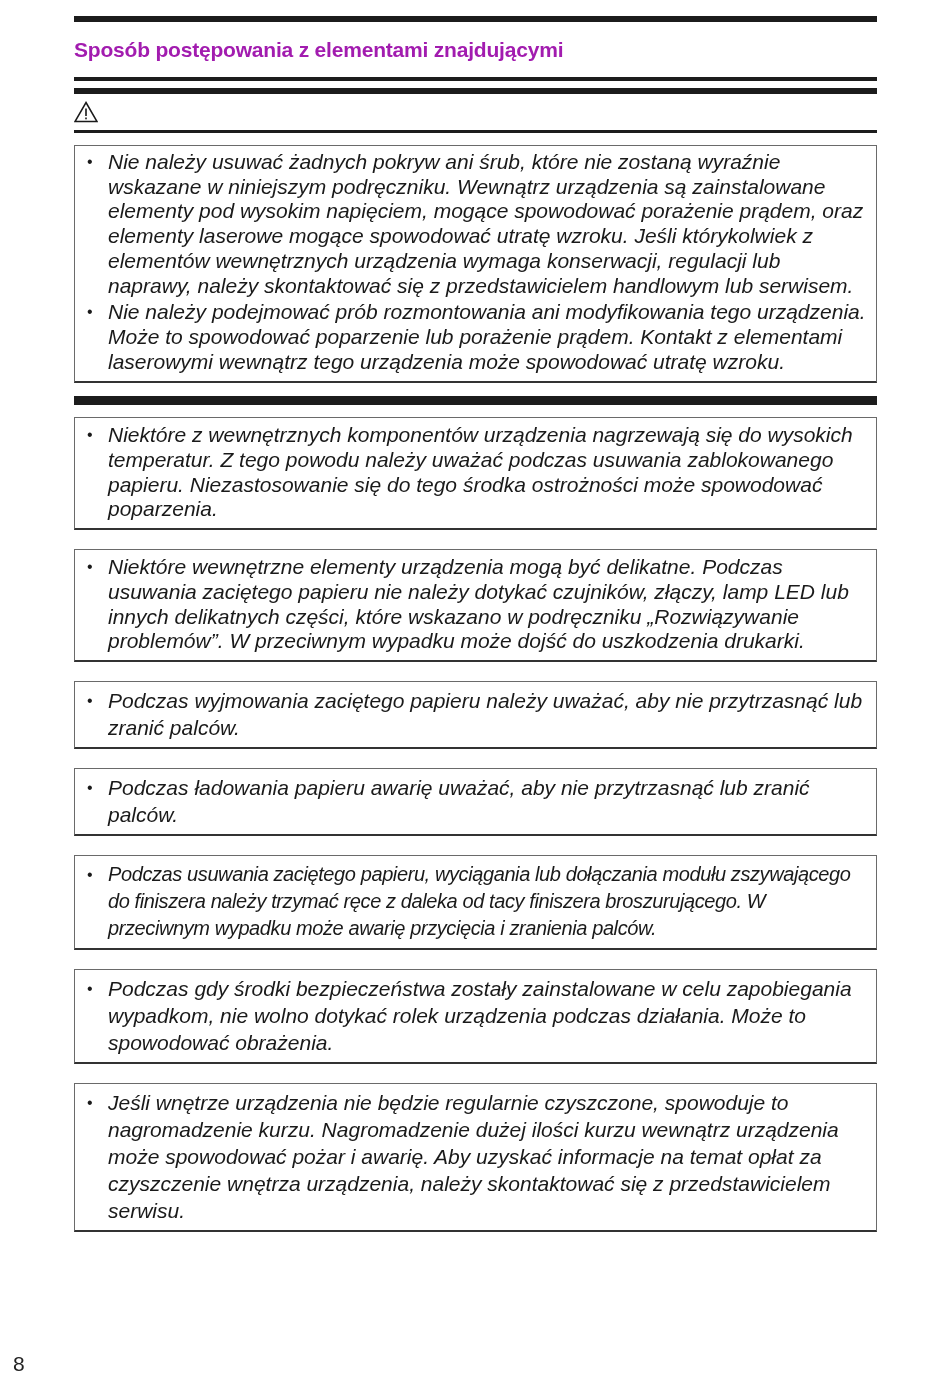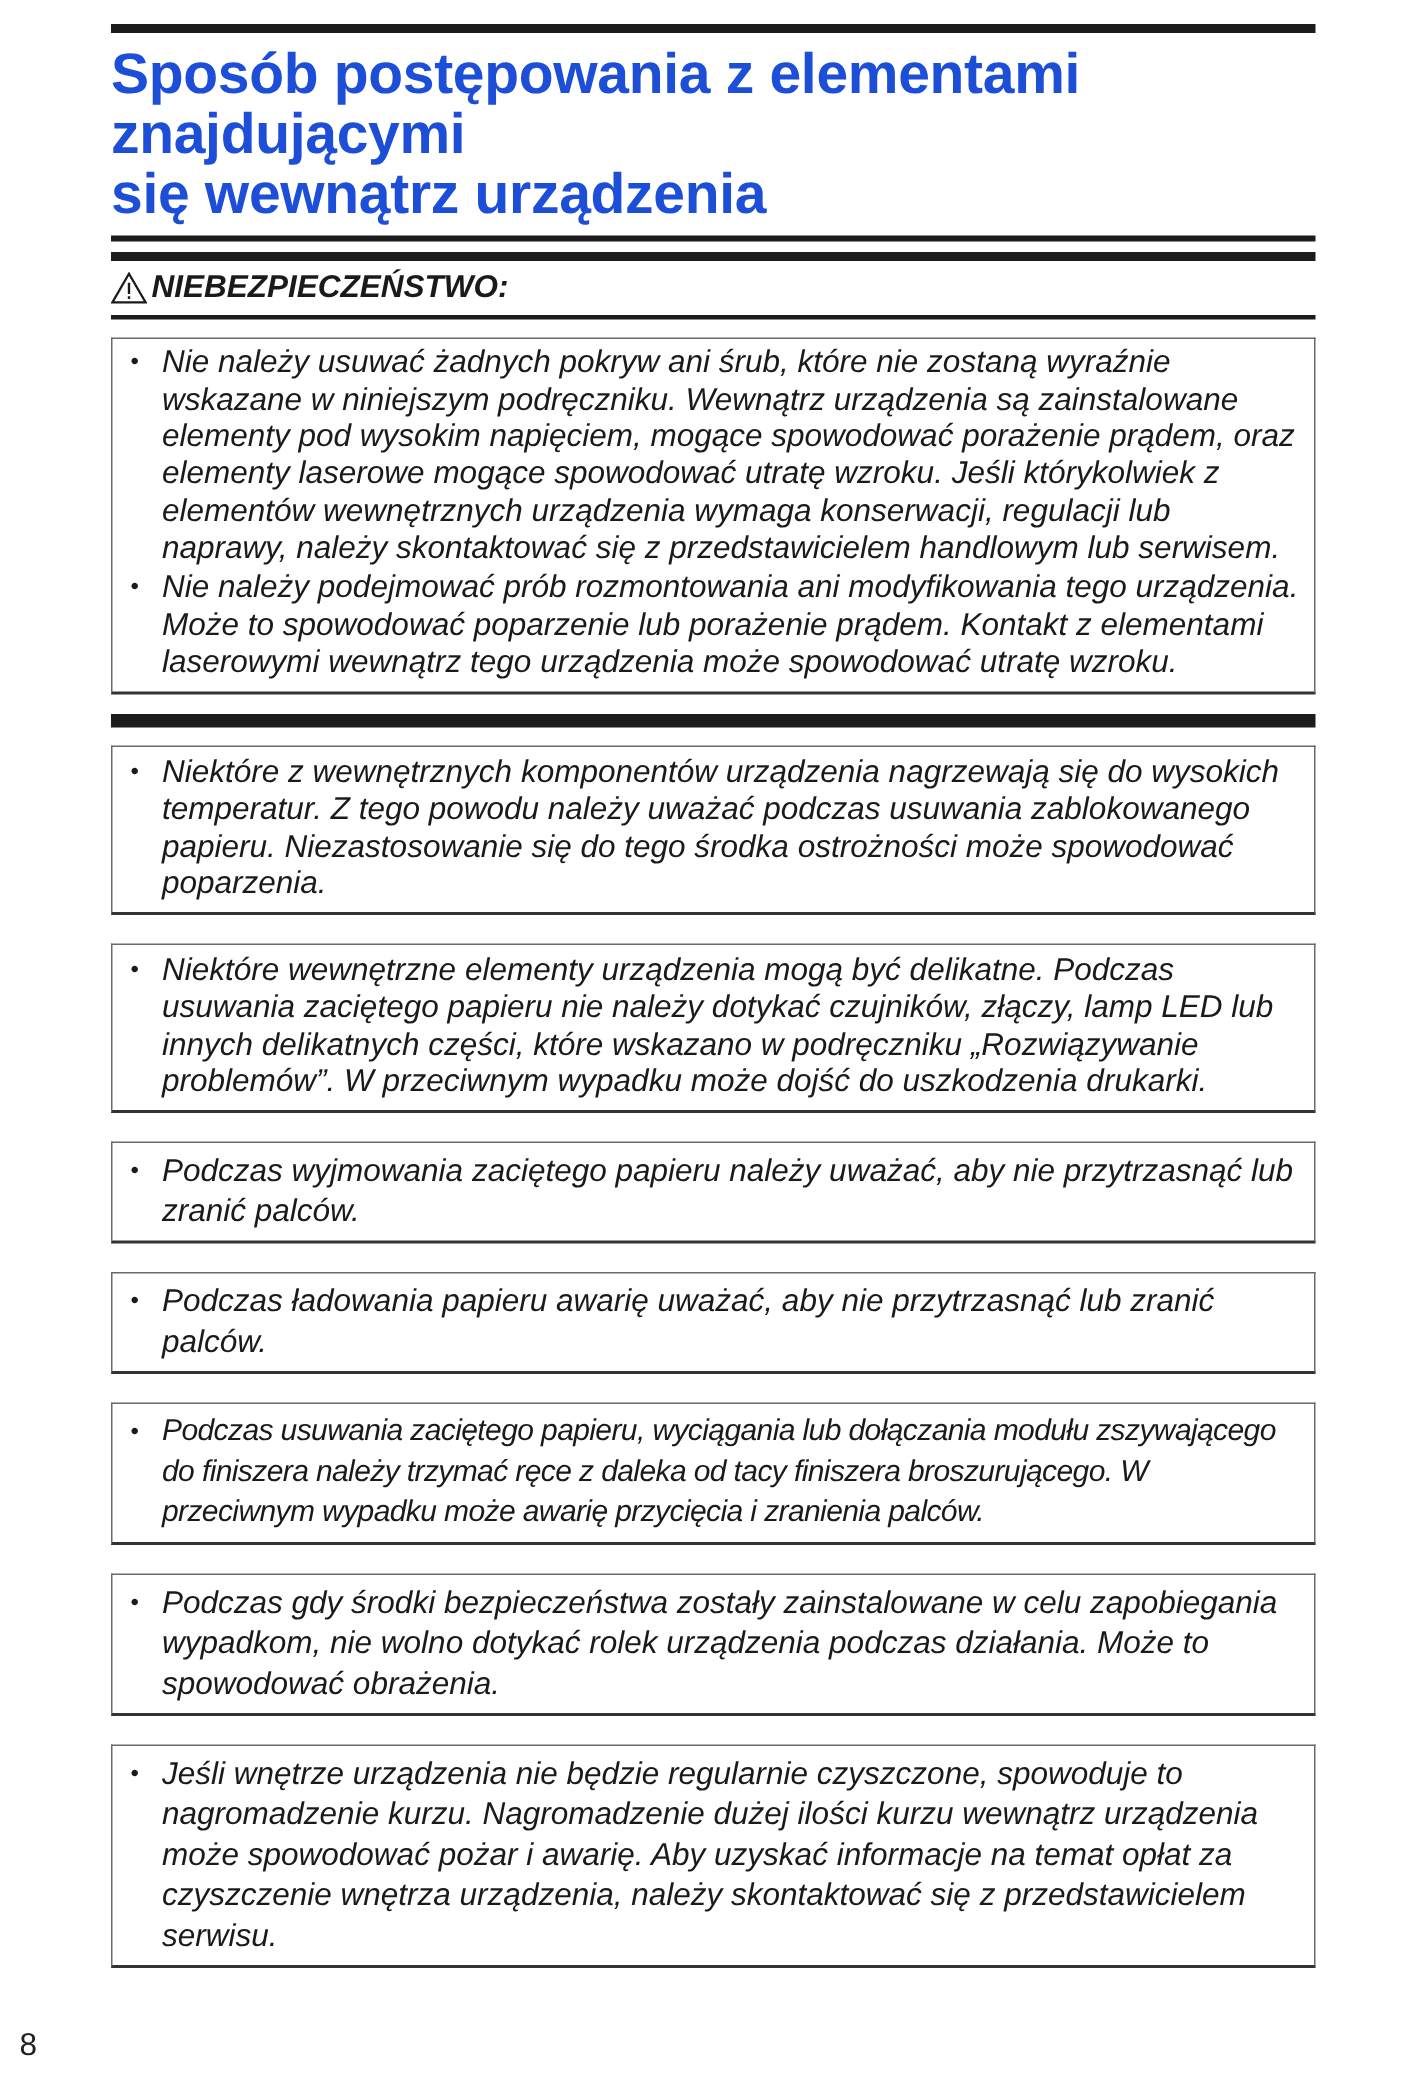--- a/index.html
+++ b/index.html
@@ -2,50 +2,48 @@
 <html><head>
 <meta charset="utf-8">
 <style>
   html, body { margin:0; padding:0; background:#ffffff; }
   body { width:950px; height:1383px; position:relative; overflow:hidden;
          font-family:"Liberation Sans", sans-serif; color:#1a1a1a; }
   .page { position:absolute; left:74px; top:0; width:803px; }
   .rule-thick { height:6px; background:#1c1c1c; }
   .rule-mid { height:4px; background:#1c1c1c; }
   .rule-thin { height:3px; background:#1c1c1c; }
-  .title { font-weight:bold; font-size:38px; line-height:40px; margin:8px 0 4px 0; color:#1d4ed8; letter-spacing:-0.2px; }
+  .title { font-weight:bold; font-size:21px; line-height:40px; margin:8px 0 4px 0; color:#a21caf; letter-spacing:-0.2px; }
   .heading { display:flex; align-items:center; height:36px; font-style:italic; font-weight:bold; font-size:21px; }
   .heading svg { width:24px; height:22px; margin-right:3px; }
   .box { border:1px solid #6a6a6a; border-bottom:2px solid #333; padding:5px 10px 6px 12px; background:#fff; }
   .item { display:flex; font-style:italic; font-size:21px; line-height:24.7px; }
   .item .bullet { width:21px; flex:0 0 21px; font-style:normal; font-size:16px; }
   .item.small { font-size:20px; line-height:27px; letter-spacing:-0.4px; }
   .item.wide { line-height:27px; }
   .pagenum { position:absolute; left:13px; top:1352px; font-size:21px; color:#222; }
 </style>
 </head>
 <body>
 
 <div class="page">
   <div style="height:16px"></div>
   <div class="rule-thick"></div>
   <div class="title">
     <div>Sposób postępowania z elementami znajdującymi</div>
-    <div>się wewnątrz urządzenia</div>
   </div>
   <div class="rule-mid" style="margin-top:7px"></div>
 
   <div class="rule-thick" style="margin-top:7px"></div>
   <div class="heading">
     <svg viewBox="0 0 24 22">
       <polygon points="12,1.5 23,20.5 1,20.5" fill="none" stroke="#1a1a1a" stroke-width="1.5"></polygon>
       <rect x="11.2" y="7.5" width="1.6" height="7.5" fill="#1a1a1a"></rect>
       <rect x="11.2" y="16.5" width="1.6" height="1.8" fill="#1a1a1a"></rect>
     </svg>
-    <span>NIEBEZPIECZEŃSTWO:</span>
   </div>
   <div class="rule-thin"></div>
   <div style="height:12px"></div>
   <div class="box" style="padding-top:4px;padding-bottom:7px">
     <div class="item">
       <span class="bullet">•</span>
       <span>Nie należy usuwać żadnych pokryw ani śrub, które nie zostaną wyraźnie wskazane w niniejszym podręczniku. Wewnątrz urządzenia są zainstalowane elementy pod wysokim napięciem, mogące spowodować porażenie prądem, oraz elementy laserowe mogące spowodować utratę wzroku. Jeśli którykolwiek z elementów wewnętrznych urządzenia wymaga konserwacji, regulacji lub naprawy, należy skontaktować się z przedstawicielem handlowym lub serwisem.</span>
     </div>
     <div class="item" style="margin-top:2px">
       <span class="bullet">•</span>

